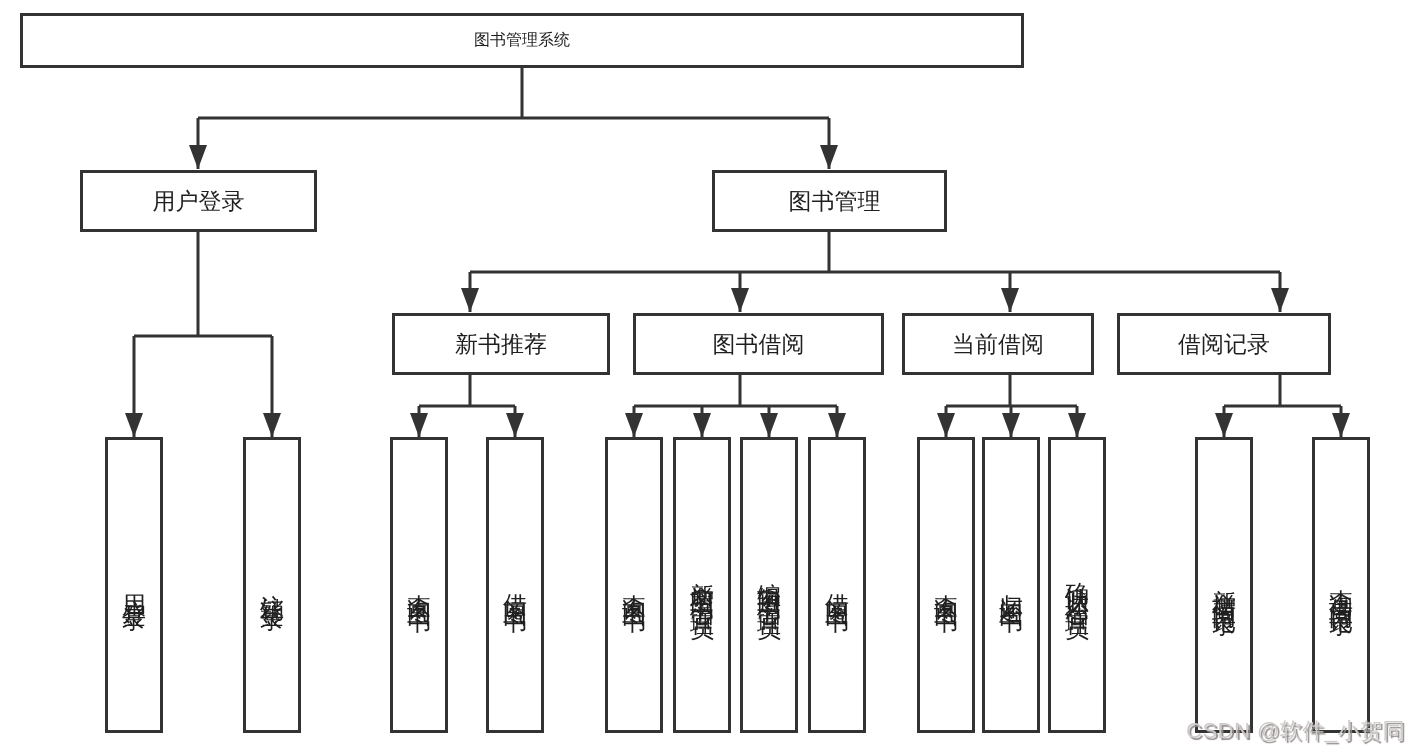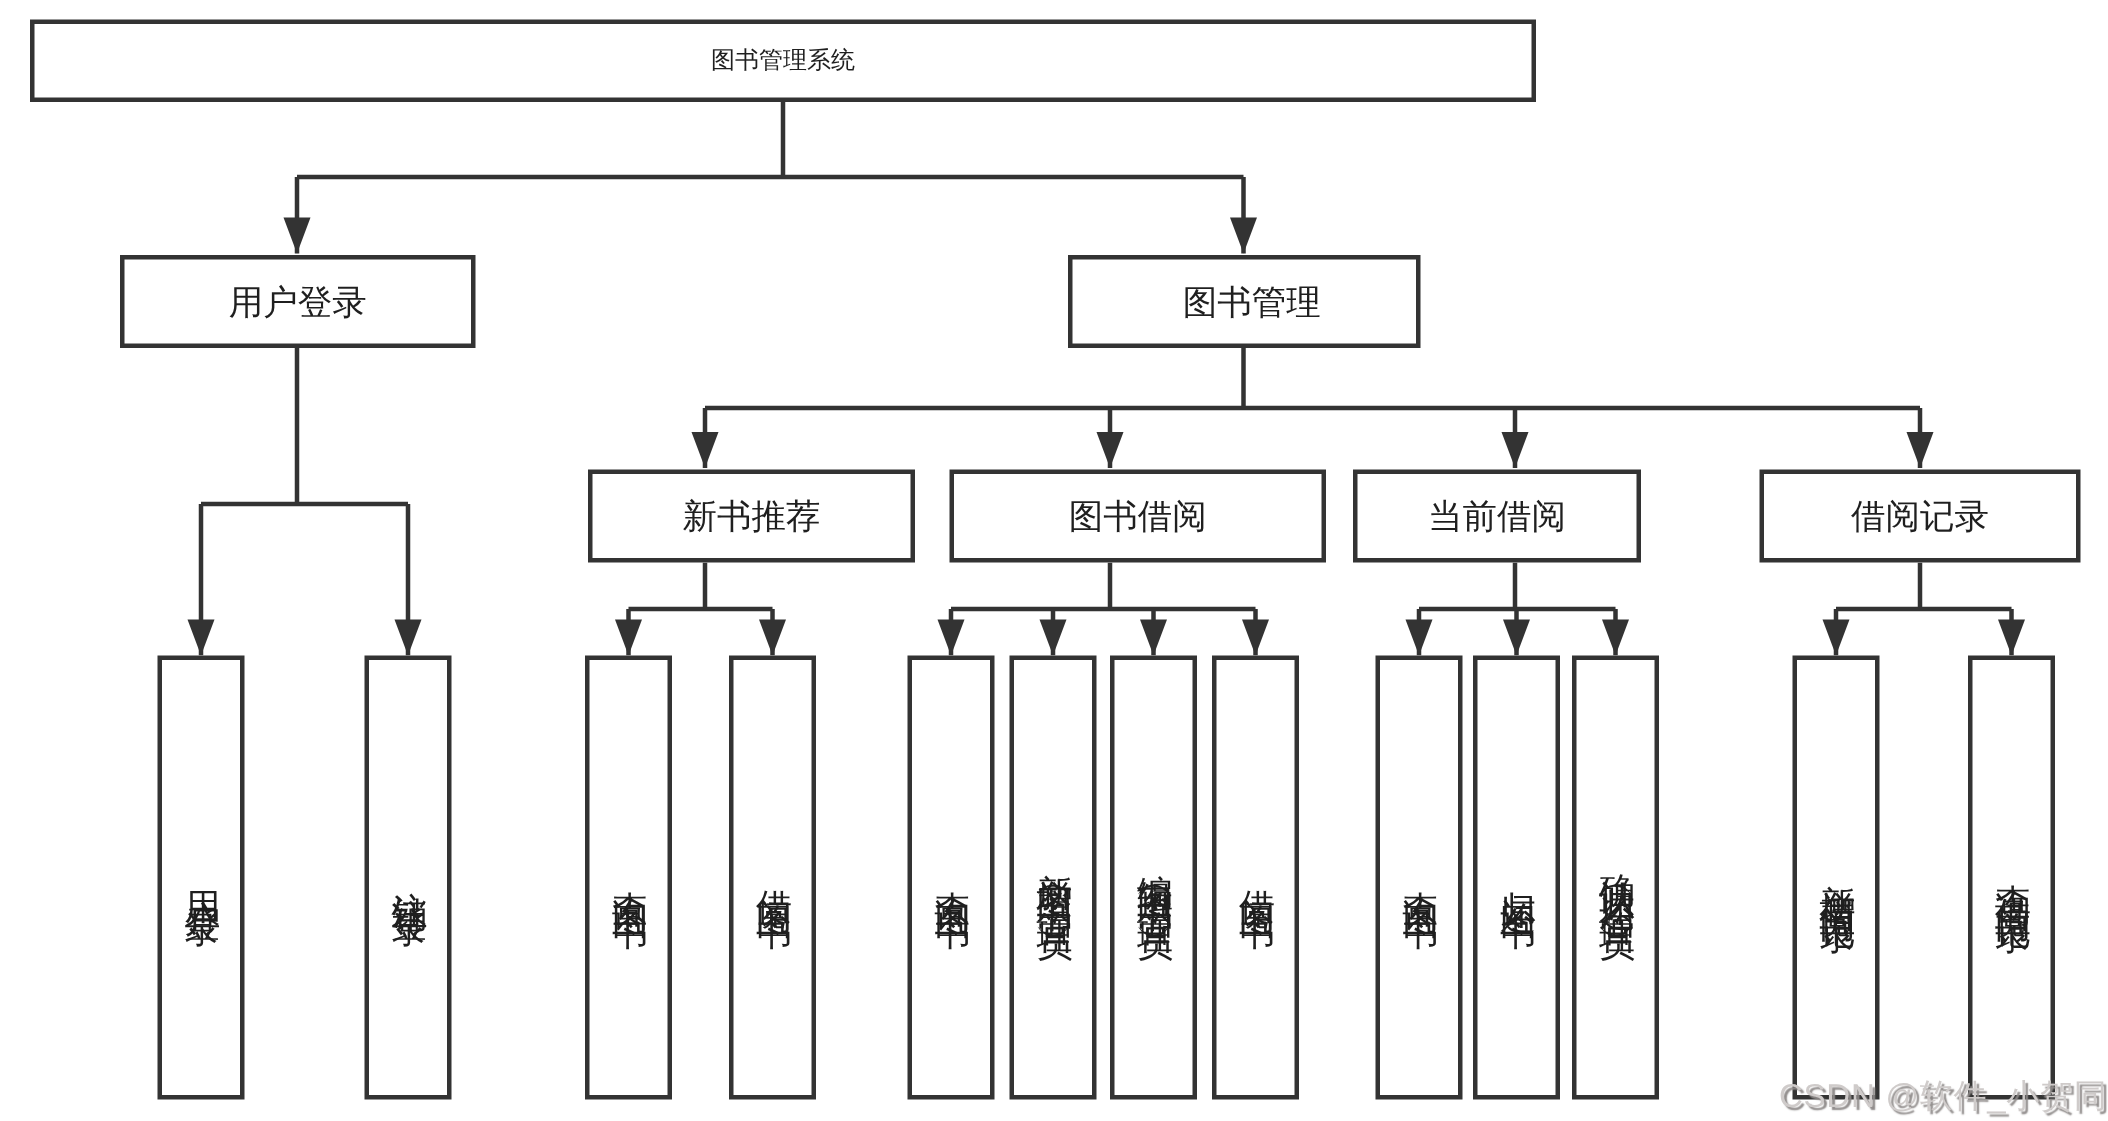--- a/index.html
+++ b/index.html
@@ -78,21 +78,21 @@
 
   <div class="node lvl2" style="left:364px;top:313px;width:218px;height:62px;margin-left:28px;">
     <span>新书推荐</span>
   </div>
   <div class="node lvl2" style="left:633px;top:313px;width:251px;height:62px;">
     <span>图书借阅</span>
   </div>
   <div class="node lvl2" style="left:902px;top:313px;width:192px;height:62px;">
     <span>当前借阅</span>
   </div>
-  <div class="node lvl2" style="left:1173px;top:313px;width:214px;height:62px;">
+  <div class="node lvl2" style="left:1117px;top:313px;width:214px;height:62px;">
     <span>借阅记录</span>
   </div>
 
   <div class="leaf" style="left:105px;">
     <span class="vtext">用户登录</span>
     </div>
   <div class="leaf" style="left:243px;">
     <span class="vtext">注销登录</span>
     </div>
   <div class="leaf" style="left:390px;">

